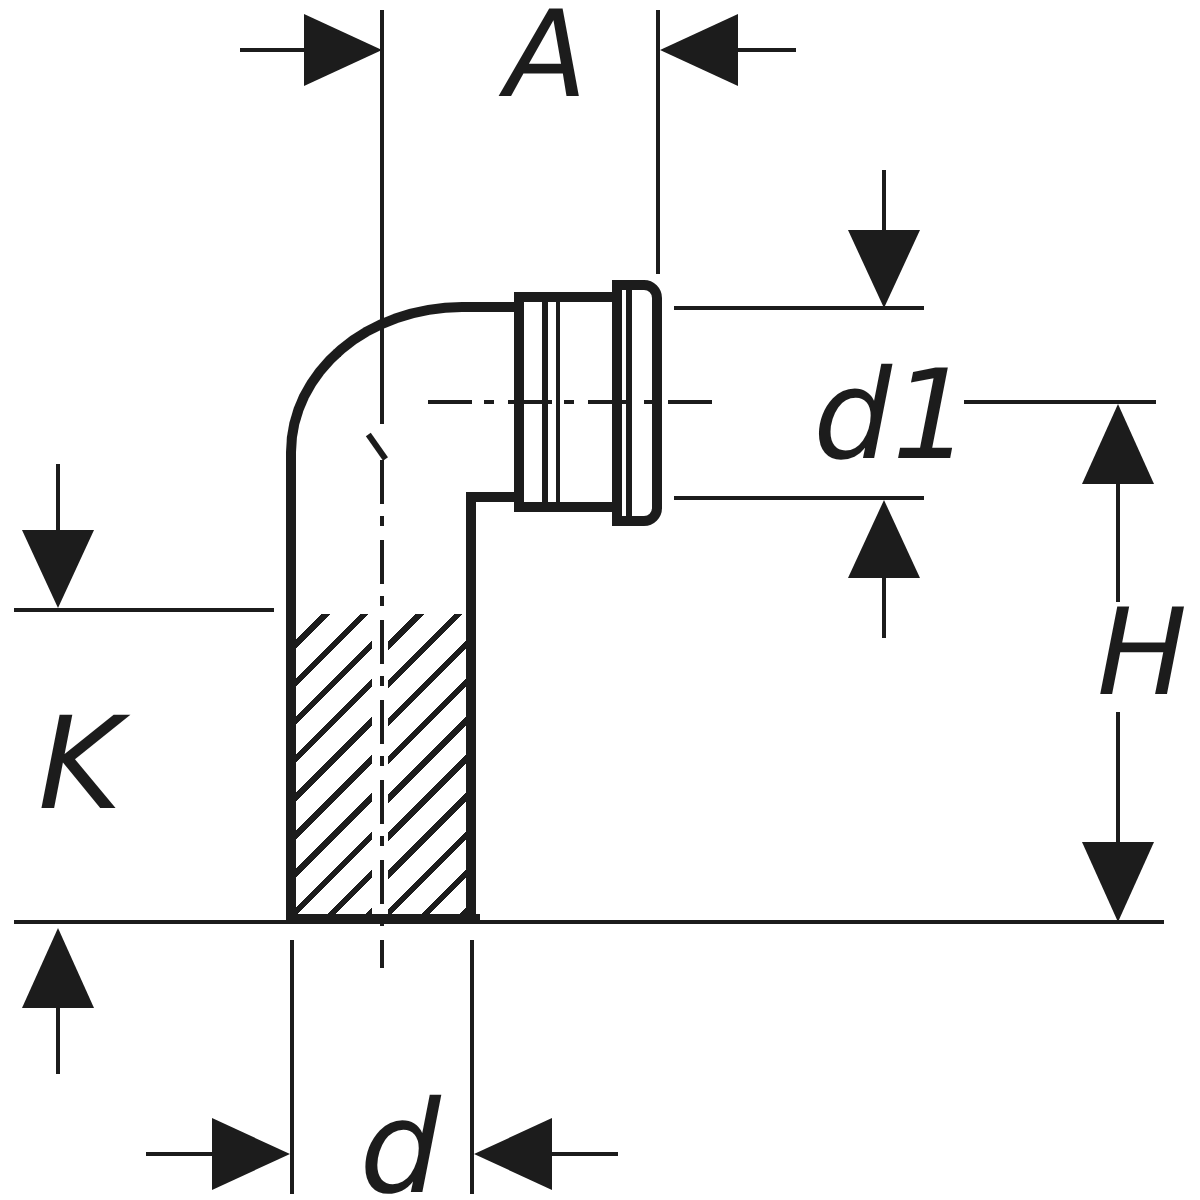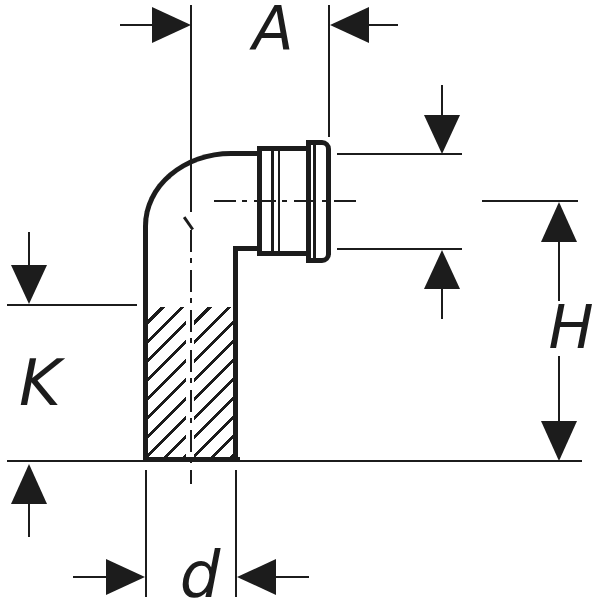--- a/index.html
+++ b/index.html
@@ -45,20 +45,21 @@
   <div class="tri" style="left:330px;top:7px;border-top:18px solid transparent;border-bottom:18px solid transparent;border-right:39px solid #1c1c1c;"></div>
   <div class="ln" style="left:368px;top:23.75px;width:30px;height:2.5px;"></div>
   <div class="lbl" style="left:240px;top:-2px;width:66px;font-size:60px;">A</div>
 
   <div class="ln" style="left:440.75px;top:85px;width:2.5px;height:32px;"></div>
   <div class="tri" style="left:424px;top:115px;border-left:18px solid transparent;border-right:18px solid transparent;border-top:39px solid #1c1c1c;"></div>
   <div class="ln" style="left:337px;top:152.75px;width:125px;height:2.5px;"></div>
   <div class="ln" style="left:337px;top:247.75px;width:125px;height:2.5px;"></div>
   <div class="tri" style="left:424px;top:250px;border-left:18px solid transparent;border-right:18px solid transparent;border-bottom:39px solid #1c1c1c;"></div>
   <div class="ln" style="left:440.75px;top:288px;width:2.5px;height:31px;"></div>
+  <div class="lbl" style="left:406px;top:177px;width:80px;font-size:62px;">d1</div>
   <div class="ln" style="left:482px;top:199.75px;width:96px;height:2.5px;"></div>
 
   <div class="tri" style="left:541px;top:202px;border-left:18px solid transparent;border-right:18px solid transparent;border-bottom:40px solid #1c1c1c;"></div>
   <div class="ln" style="left:557.75px;top:241px;width:2.5px;height:60px;"></div>
   <div class="lbl" style="left:541px;top:297px;width:60px;font-size:60px;">H</div>
   <div class="ln" style="left:557.75px;top:356px;width:2.5px;height:65px;"></div>
   <div class="tri" style="left:541px;top:421px;border-left:18px solid transparent;border-right:18px solid transparent;border-top:40px solid #1c1c1c;"></div>
 
   <div class="ln" style="left:7px;top:459.75px;width:575px;height:2.5px;"></div>
 

